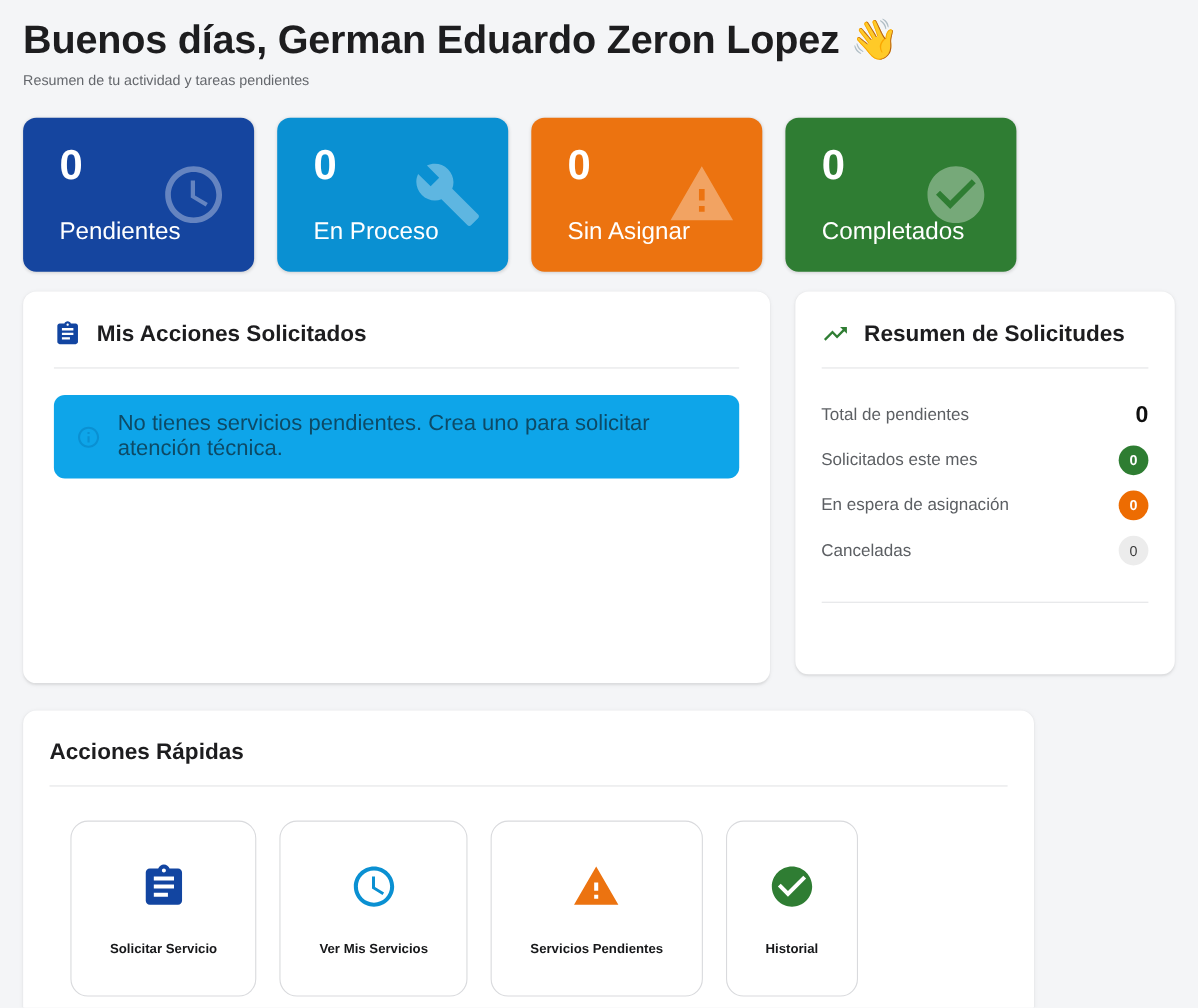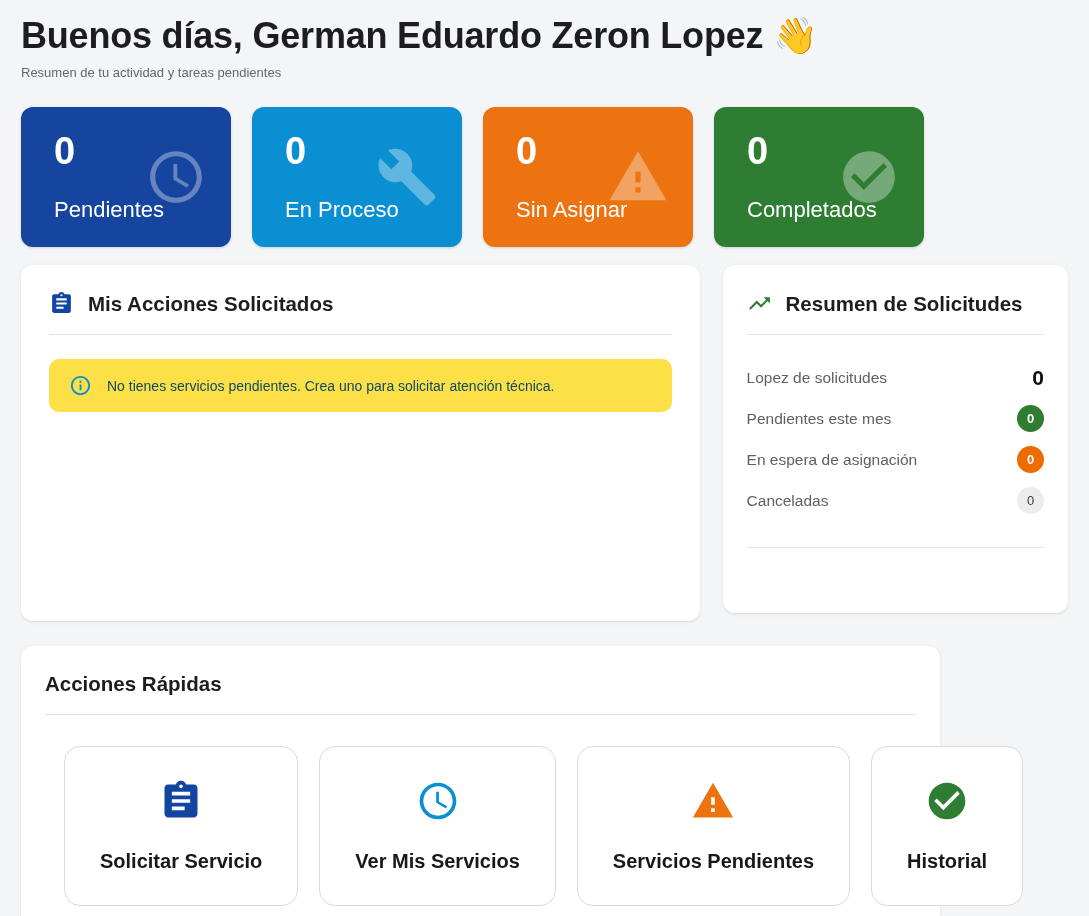--- a/index.html
+++ b/index.html
@@ -48,23 +48,23 @@
   .main-row { margin-top: 18px; display: flex; gap: 23px; align-items: flex-start; }
 
   .panel-header { display: flex; align-items: center; gap: 14px; }
   .panel-header .hdr-icon { width: 25px; height: 25px; flex: 0 0 auto; }
   .panel-header .hdr-icon svg { width: 100%; height: 100%; }
   .panel-title { font-size: 20.5px; font-weight: 700; color: #1d1d1f; }
   .divider { height: 1px; background: #e3e4e6; border: none; margin: 18px 0 0 0; }
 
   .services-panel { width: 686px; height: 356px; padding: 26px 28px; }
   .info-alert {
-    margin-top: 24px; background: #fde047; border-radius: 10px;
+    margin-top: 24px; background: #0ea5e9; border-radius: 10px;
     padding: 15px 20px; display: flex; align-items: center; gap: 15px;
-    color: #0d4a66; font-size: 14px;
+    color: #0d4a66; font-size: 20px;
   }
   .info-alert .alert-icon { width: 23px; height: 23px; flex: 0 0 auto; }
   .info-alert .alert-icon svg { width: 100%; height: 100%; fill: #0a90d2; }
 
   .summary-panel { width: 349px; height: 348px; padding: 26px 24px; text-align: center; }
   .summary-rows { margin-top: 22px; }
   .summary-row {
     display: flex; align-items: center; justify-content: space-between;
     height: 41px;
   }
@@ -82,21 +82,21 @@
 
   
   .actions-panel { margin-top: 25px; width: 919px; height: 290px; padding: 26px 24px; }
   .actions-row { margin-top: 31px; display: flex; gap: 21px; margin-left: 19px; }
   .action-btn {
     background: #fff; border: 1px solid #d9dadd; border-radius: 16px;
     height: 160px; padding: 0 35px;
     display: flex; flex-direction: column; align-items: center; justify-content: center;
     gap: 27px; cursor: pointer;
   }
-  .action-label { font-size: 20px; font-weight: 700; color: #17181a; white-space: nowrap; }
+  .action-label { font-size: 12px; font-weight: 700; color: #17181a; white-space: nowrap; }
   .action-icon { width: 44px; height: 44px; }
   .action-icon svg { width: 100%; height: 100%; }
 
   .fill-darkblue  { fill: #1245a1; }
   .fill-lightblue { fill: #0a90d2; }
   .fill-orange    { fill: #ec7310; }
   .fill-green     { fill: #2f7d33; }
 </style>
 </head>
 <body>
@@ -177,25 +177,25 @@
           <svg viewBox="0 0 24 24" class="fill-green">
               <path d="M16 6l2.29 2.29-4.88 4.88-4-4L2 16.59 3.41 18l6-6 4 4 6.3-6.29L22 12V6z"></path>
             </svg>
         </span>
         <span class="panel-title">Resumen de Solicitudes</span>
       </div>
       <hr class="divider">
 
       <div class="summary-rows">
         <div class="summary-row">
-          <span class="summary-label">Lopez de solicitudes</span>
+          <span class="summary-label">Total de pendientes</span>
           <span class="total-value">0</span>
         </div>
         <div class="summary-row">
-          <span class="summary-label">Pendientes este mes</span>
+          <span class="summary-label">Solicitados este mes</span>
           <span class="badge green">0</span>
         </div>
         <div class="summary-row">
           <span class="summary-label">En espera de asignación</span>
           <span class="badge orange">0</span>
         </div>
         <div class="summary-row">
           <span class="summary-label">Canceladas</span>
           <span class="badge gray">0</span>
         </div>

